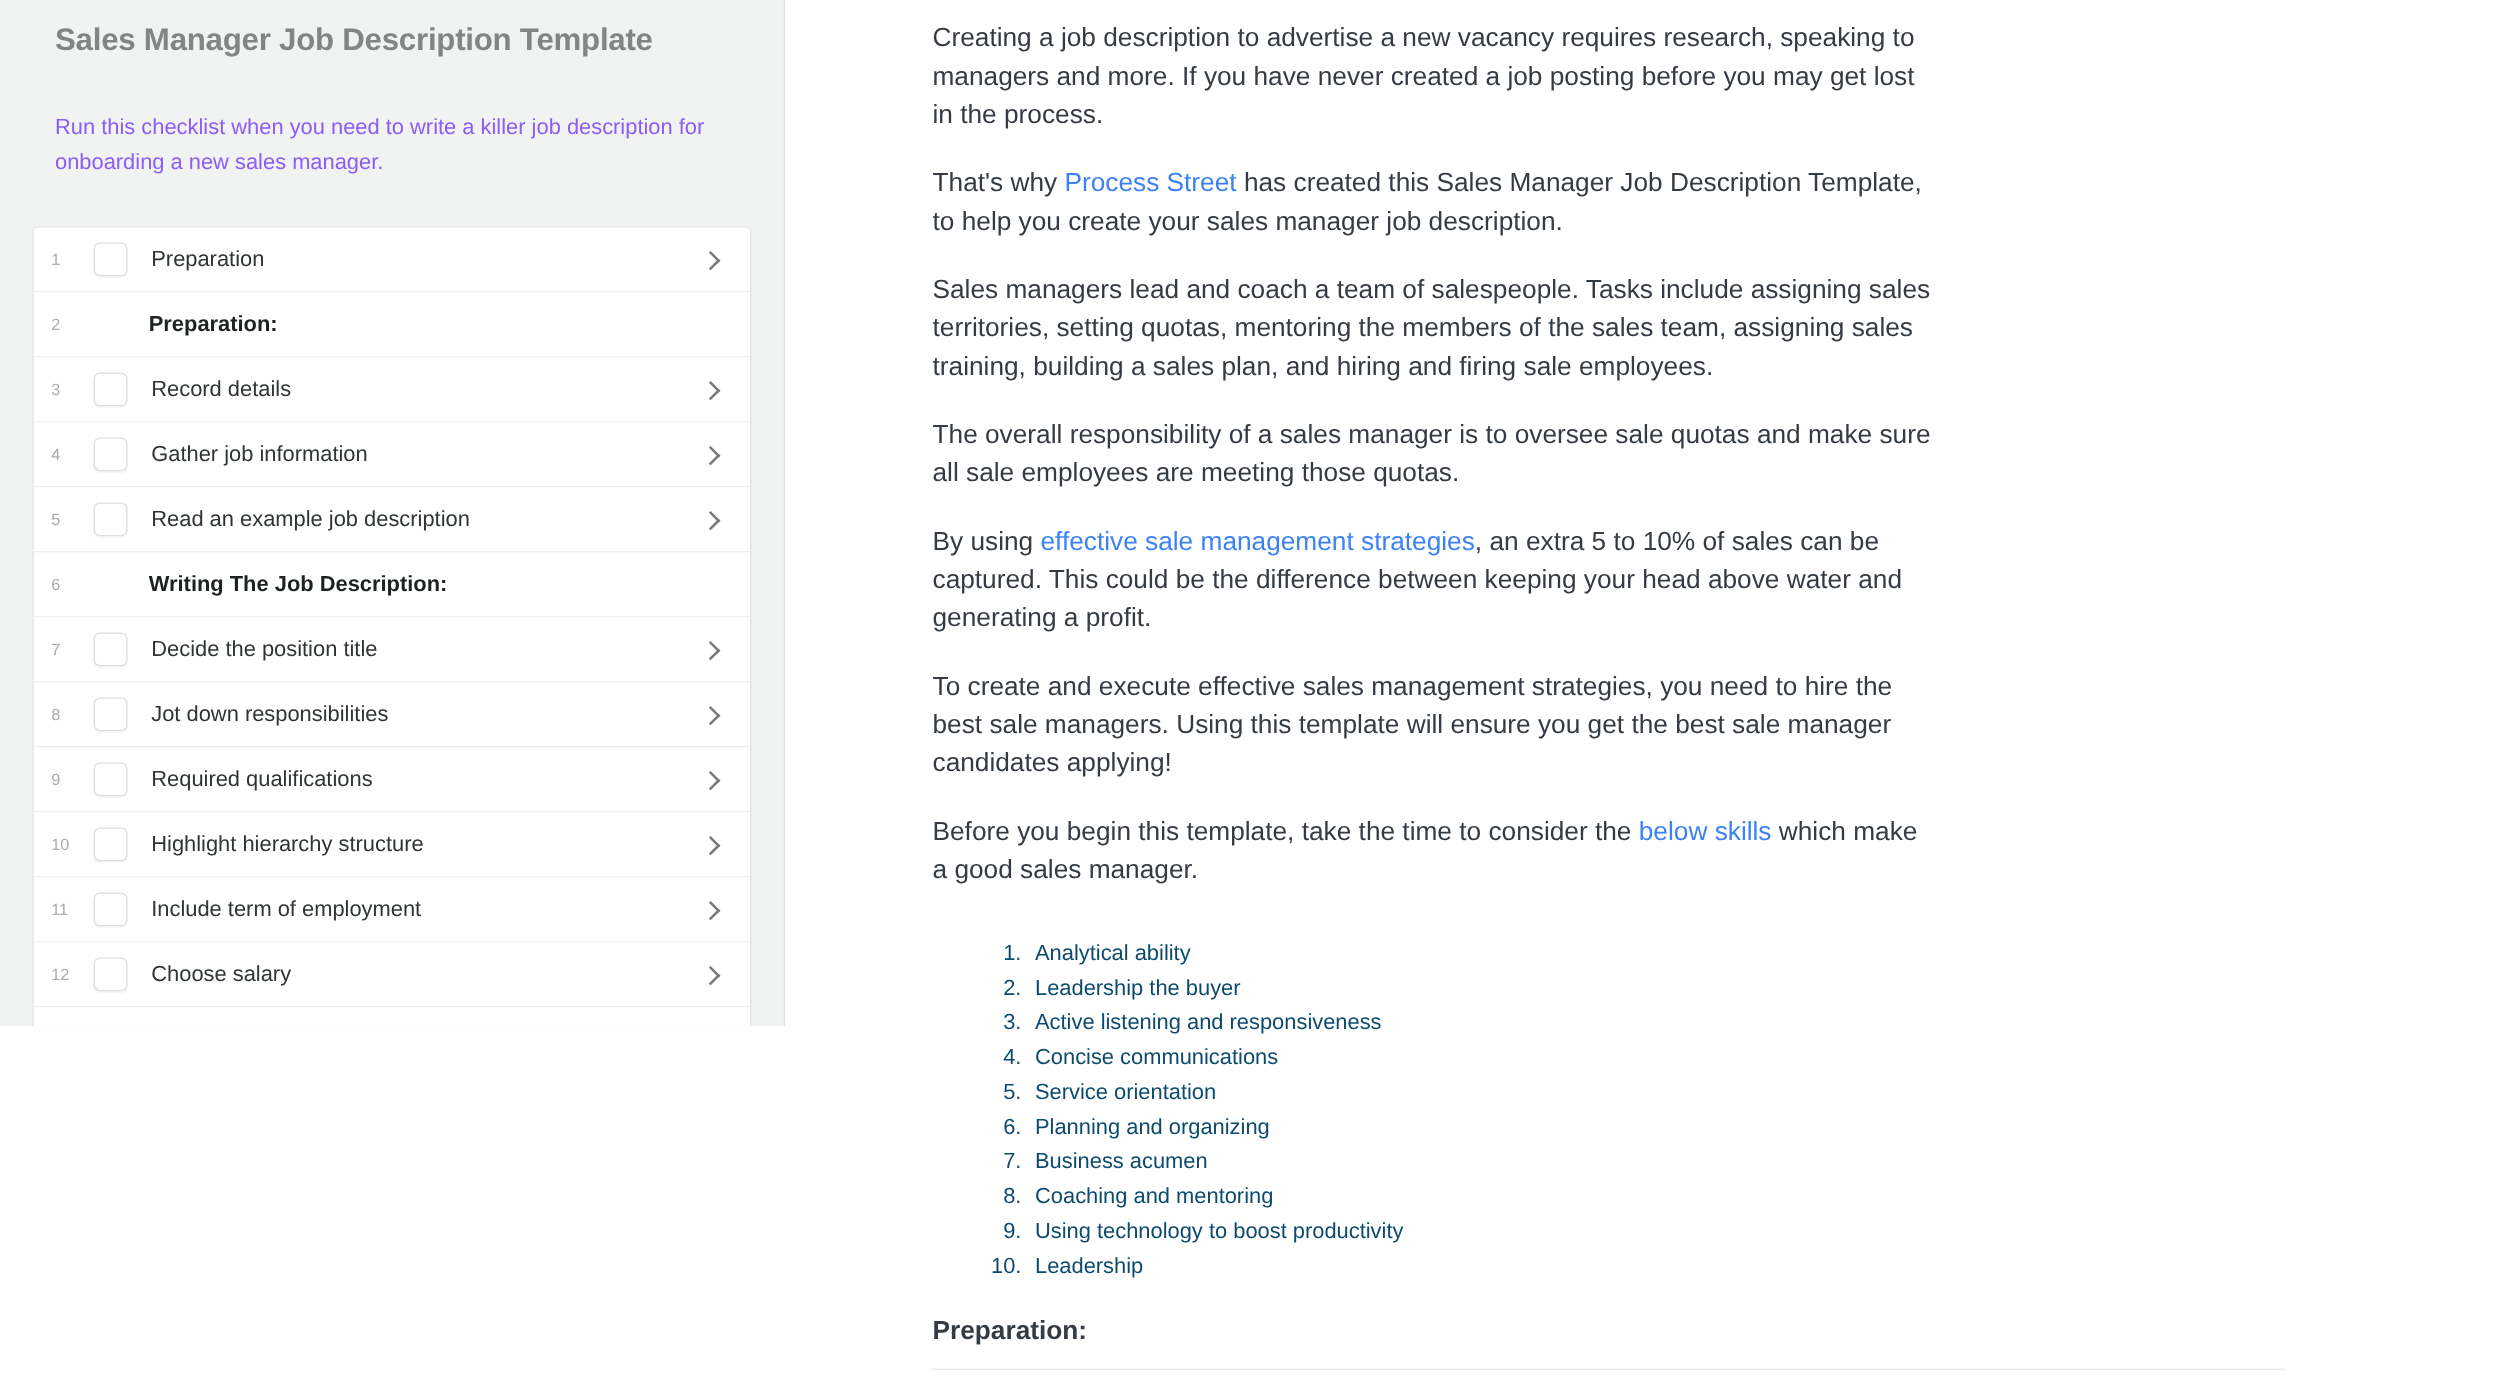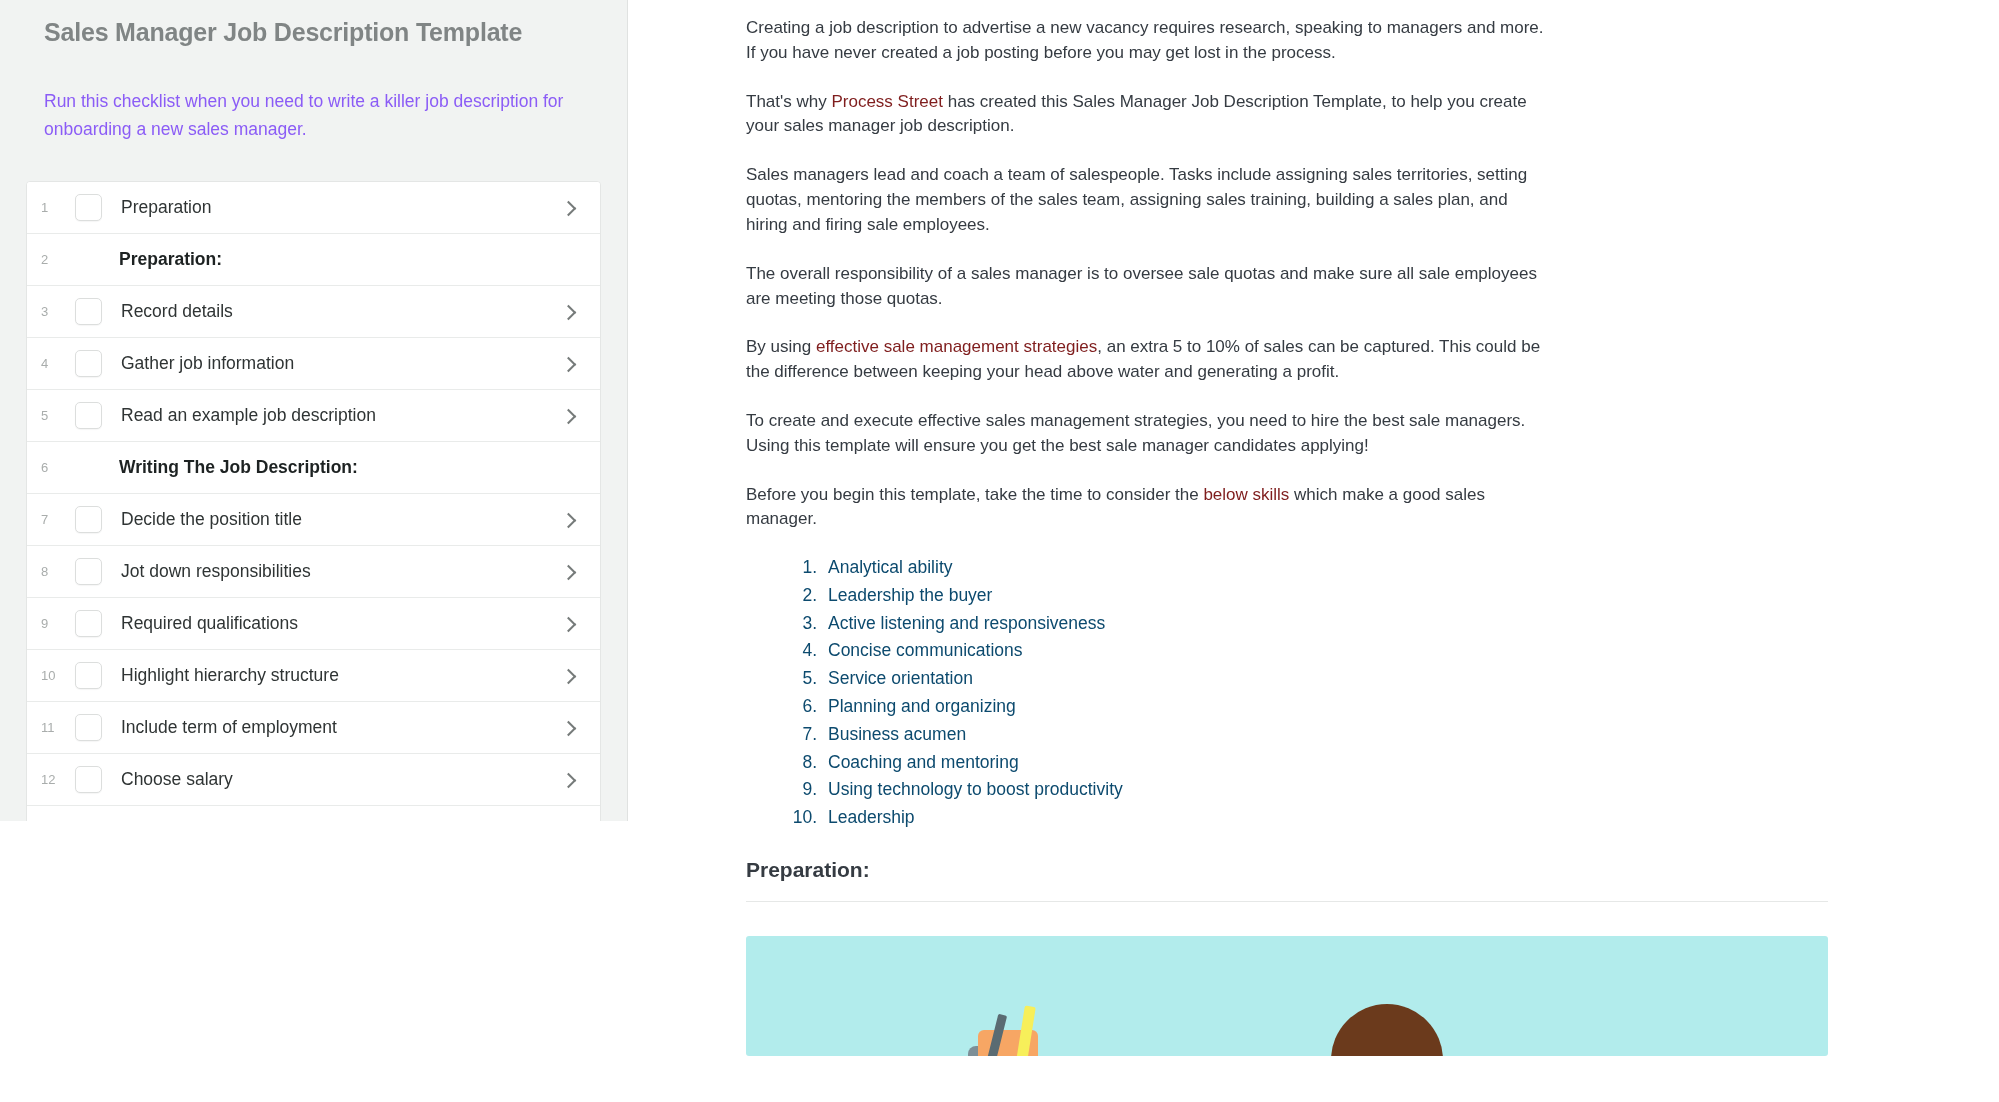--- a/index.html
+++ b/index.html
@@ -139,29 +139,29 @@
     overflow: hidden;
     position: relative;
   }
   .doc {
     padding: 16px 0 0 118px;
     box-sizing: border-box;
     max-width: 1200px;
   }
   .doc p {
     margin: 0 0 24px 0;
-    font-size: 17px;
+    font-size: 21px;
     line-height: 1.46;
     color: #353b42;
     max-width: 800px;
   }
-  .doc p.tight { margin-bottom: 24px; }
+  .doc p.tight { margin-bottom: 39px; }
 
   .doc a {
-    color: #7f1d1d;
+    color: #3b82f6;
     text-decoration: none;
   }
 
   .skills-list {
     margin: 0 0 28px 0;
     padding-left: 76px;
     font-size: 17.5px;
     line-height: 1.33;
     color: #0c4a6e;
   }

